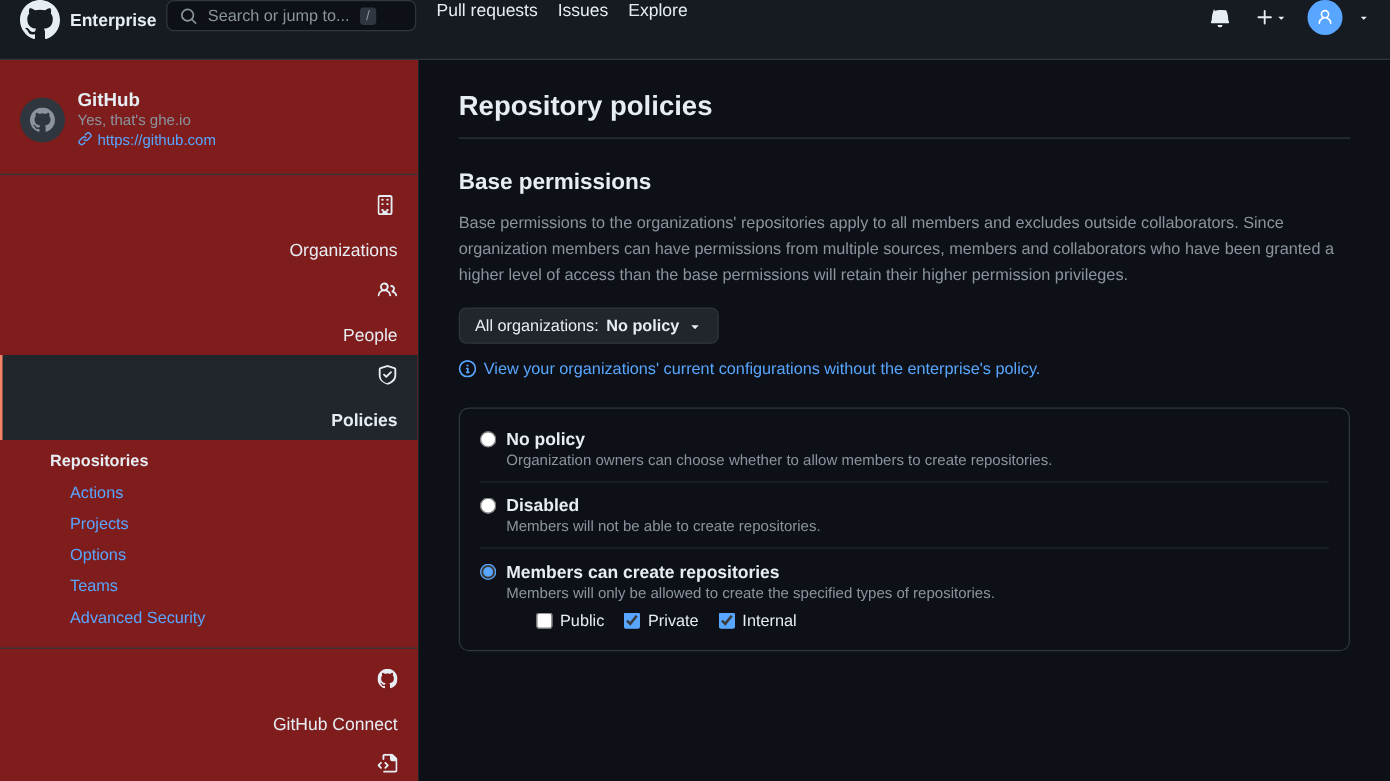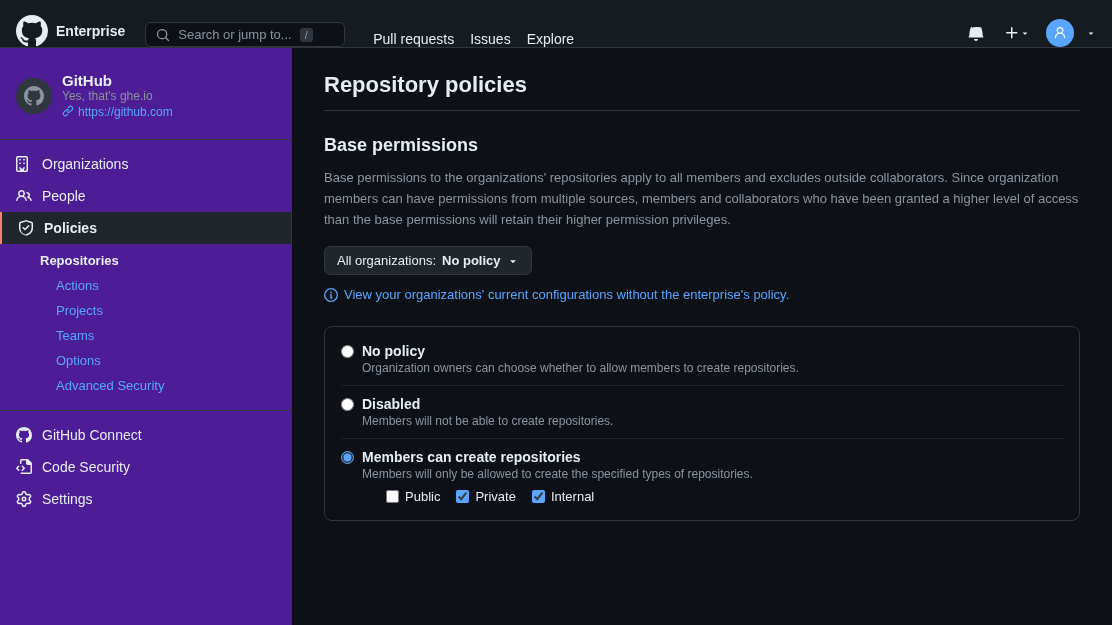--- a/index.html
+++ b/index.html
@@ -3,25 +3,25 @@
   <meta charset="utf-8">
   <style>
     * { box-sizing: border-box; margin: 0; padding: 0; }
     body { font-family: -apple-system, BlinkMacSystemFont, "Segoe UI", Helvetica, Arial, sans-serif; font-size: 14px; background: #0d1117; color: #e6edf3; display: flex; flex-direction: column; height: 625px; overflow: hidden; }
 
     
     .topnav {
       background: #161b22;
       border-bottom: 1px solid #30363d;
       display: flex;
-      align-items: flex-end;
+      align-items: flex-start;
       padding: 0 16px;
       height: 48px;
       flex-shrink: 0;
-      gap: 20px;
+      gap: 8px;
     }
     .topnav-logo {
       display: flex;
       align-items: center;
       gap: 8px;
       color: #e6edf3;
       font-weight: 600;
       font-size: 14px;
     }
     .topnav-logo svg { width: 32px; height: 32px; fill: #e6edf3; }
@@ -91,22 +91,22 @@
 
     
     .main-layout {
       display: flex;
       flex: 1;
       overflow: hidden;
     }
 
     
     .sidebar {
-      width: 292px;
-      background: #4c1d95;
+      width: 335px;
+      background: #7f1d1d;
       border-right: 1px solid #30363d;
       overflow-y: auto;
       flex-shrink: 0;
       padding: 16px 0;
     }
     .sidebar-header {
       padding: 8px 16px 12px;
       display: flex;
       align-items: center;
       gap: 10px;
@@ -141,27 +141,28 @@
       margin-top: 2px;
     }
     .sidebar-divider {
       border: none;
       border-top: 1px solid #30363d;
       margin: 8px 0;
     }
     .sidebar-nav-item {
       display: flex;
       align-items: flex-end;
-      gap: 10px;
+      gap: 20px;
       padding: 8px 16px;
       color: #e6edf3;
       text-decoration: none;
       font-size: 14px;
       cursor: pointer;
       border-radius: 0;
+      flex-direction: column;
     }
     .sidebar-nav-item.active {
       background: #21262d;
       color: #e6edf3;
       font-weight: 700;
     }
     .sidebar-nav-item svg { width: 16px; height: 16px; fill: currentColor; flex-shrink: 0; }
     .sidebar-sub-section {
       padding: 4px 0 4px 40px;
     }
@@ -381,22 +382,22 @@
       <svg viewBox="0 0 16 16">
         <path d="M8.533.133a1.75 1.75 0 0 0-1.066 0l-5.25 1.68A1.75 1.75 0 0 0 1 3.48V8c0 3.536 2.33 6.137 6.71 7.607a1.757 1.757 0 0 0 1.08 0C13.13 14.137 15 11.568 15 8V3.48a1.75 1.75 0 0 0-1.217-1.667Zm-.61 1.429a.25.25 0 0 1 .153 0l5.25 1.68a.25.25 0 0 1 .174.238V8c0 3.037-1.987 5.192-5.92 6.52a.267.267 0 0 1-.154 0C3.487 13.192 2.5 11.005 2.5 8V3.48a.25.25 0 0 1 .174-.237l5.25-1.68ZM11.28 6.28a.75.75 0 0 0-1.06-1.06L7 8.44 5.78 7.22a.75.75 0 0 0-1.06 1.06l1.75 1.75a.75.75 0 0 0 1.06 0l3.75-3.75Z"></path>
       </svg>
       <span>Policies</span>
     </div>
 
     <div class="sidebar-sub-section">
       <span class="sidebar-sub-item section-label">Repositories</span>
       <a class="sidebar-sub-item" href="#">Actions</a>
       <a class="sidebar-sub-item" href="#">Projects</a>
+      <a class="sidebar-sub-item" href="#">Options</a>
       <a class="sidebar-sub-item" href="#">Teams</a>
-      <a class="sidebar-sub-item" href="#">Options</a>
       <a class="sidebar-sub-item" href="#">Advanced Security</a>
     </div>
 
     <hr class="sidebar-divider">
 
     <div class="sidebar-nav-item">
       <svg viewBox="0 0 16 16">
         <path d="M8 0C3.58 0 0 3.58 0 8c0 3.54 2.29 6.53 5.47 7.59.4.07.55-.17.55-.38 0-.19-.01-.82-.01-1.49-2.01.37-2.53-.49-2.69-.94-.09-.23-.48-.94-.82-1.13-.28-.15-.68-.52-.01-.53.63-.01 1.08.58 1.23.82.72 1.21 1.87.87 2.33.66.07-.52.28-.87.51-1.07-1.78-.2-3.64-.89-3.64-3.95 0-.87.31-1.59.82-2.15-.08-.2-.36-1.02.08-2.12 0 0 .67-.21 2.2.82.64-.18 1.32-.27 2-.27.68 0 1.36.09 2 .27 1.53-1.04 2.2-.82 2.2-.82.44 1.1.16 1.92.08 2.12.51.56.82 1.27.82 2.15 0 3.07-1.87 3.75-3.65 3.95.29.25.54.73.54 1.48 0 1.07-.01 1.93-.01 2.2 0 .21.15.46.55.38A8.013 8.013 0 0016 8c0-4.42-3.58-8-8-8z"></path>
       </svg>
       <span>GitHub Connect</span>

